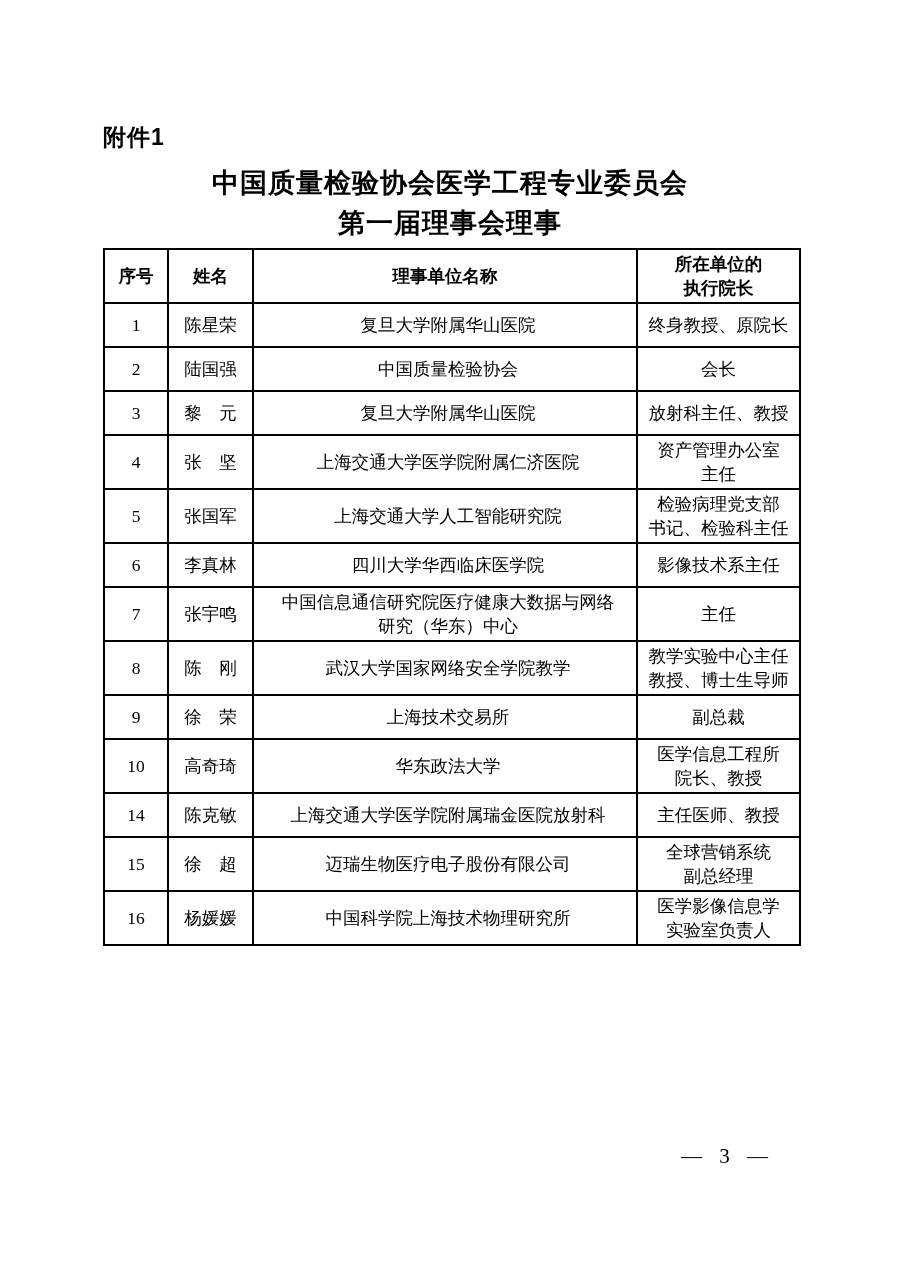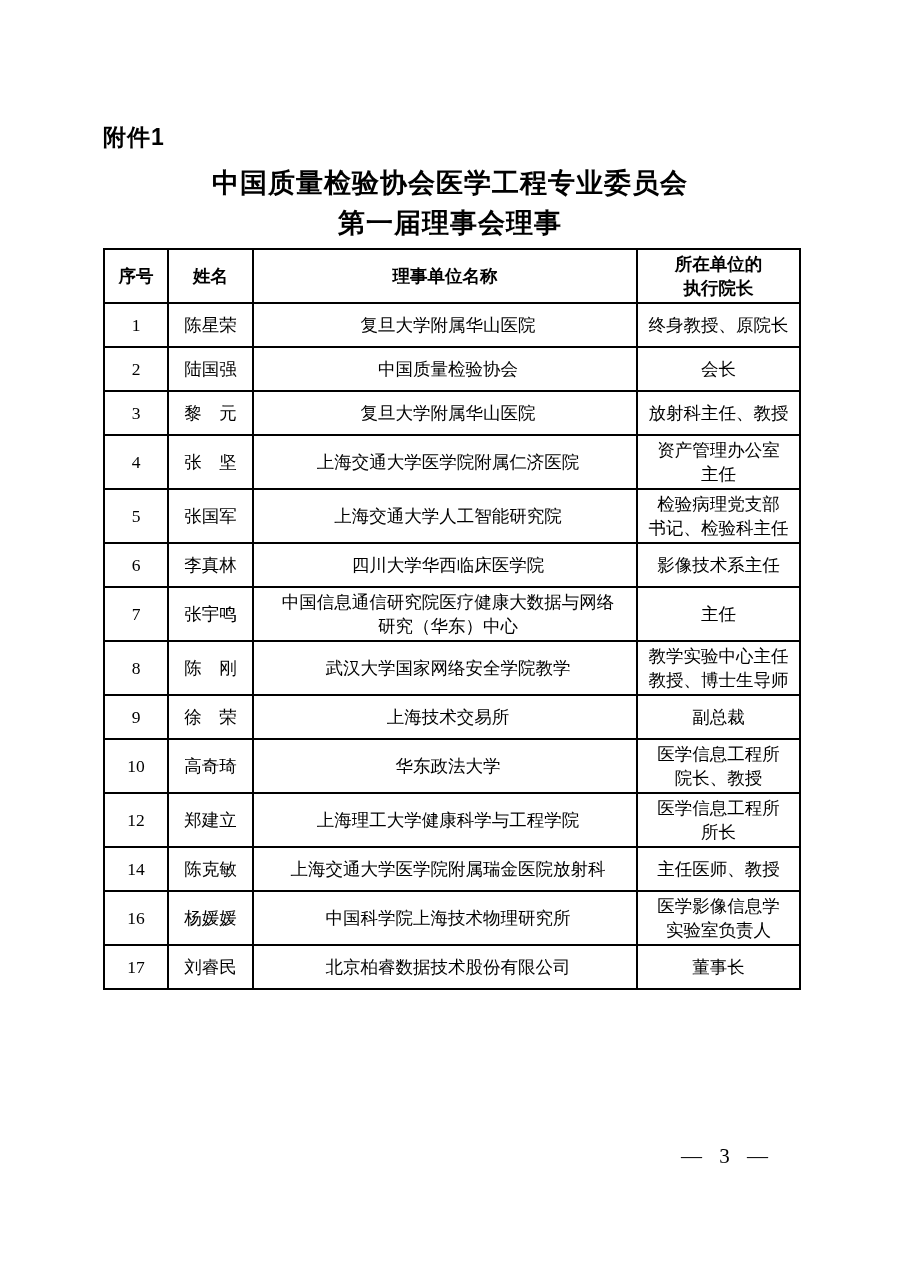--- a/index.html
+++ b/index.html
@@ -165,44 +165,38 @@
           <td class="unit">上海技术交易所</td>
           <td>副总裁</td>
         </tr>
         <tr class="tall">
           <td>10</td>
           <td>高奇琦</td>
           <td class="unit">华东政法大学</td>
           <td>医学信息工程所
 院长、教授</td>
         </tr>
-        <tr class="tall">
-          <td>12</td>
-          <td>郑建立</td>
-          <td class="unit">上海理工大学健康科学与工程学院</td>
-          <td>医学信息工程所
-所长</td>
-        </tr>
         <tr class="single">
           <td>14</td>
           <td>陈克敏</td>
           <td class="unit">上海交通大学医学院附属瑞金医院放射科</td>
           <td>主任医师、教授</td>
+        </tr>
+        <tr class="tall">
+          <td>15</td>
+          <td>徐　超</td>
+          <td class="unit">迈瑞生物医疗电子股份有限公司</td>
+          <td>全球营销系统
+副总经理</td>
         </tr>
         <tr class="tall">
           <td>16</td>
           <td>杨媛媛</td>
           <td class="unit">中国科学院上海技术物理研究所</td>
           <td>医学影像信息学
 实验室负责人</td>
         </tr>
-        <tr class="single">
-          <td>17</td>
-          <td>刘睿民</td>
-          <td class="unit">北京柏睿数据技术股份有限公司</td>
-          <td>董事长</td>
-        </tr>
       </tbody>
   </table>
 
   <div class="footer">— 3 —</div>
 
 </div>
 
 </body></html>

